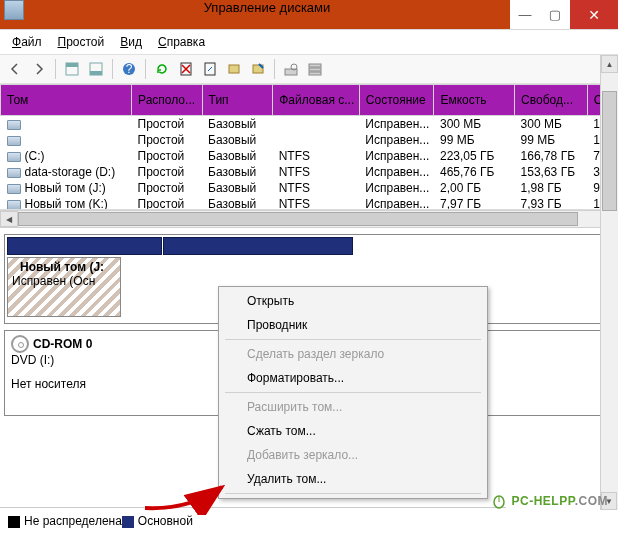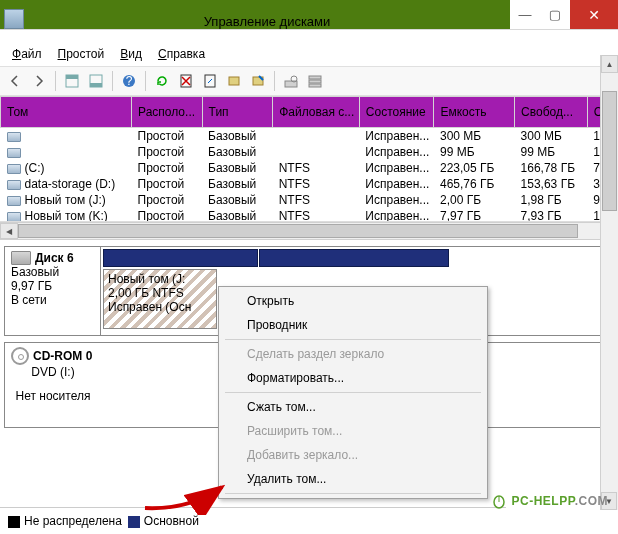--- a/index.html
+++ b/index.html
@@ -1,27 +1,27 @@
 <!DOCTYPE html>
 <html><head>
 <meta charset="utf-8">
 <style>
   * { box-sizing: border-box; font-family: "Segoe UI", Tahoma, sans-serif; font-size: 12px; }
   body { margin: 0; width: 618px; height: 534px; background: #fff; overflow: hidden; }
 
-  .titlebar { display: flex; align-items: flex-end; height: 30px; background: #4d7c0f; border-bottom: 1px solid #d8d8d8; }
+  .titlebar { display: flex; align-items: flex-start; height: 30px; background: #c2410c; border-bottom: 1px solid #d8d8d8; }
   .titlebar .sys-icon { width: 20px; height: 20px; margin-left: 4px; background: linear-gradient(#bcd2e6,#8aa7c2); border: 1px solid #6d88a0; }
   .titlebar .title { flex: 1; text-align: center; font-size: 13px; }
   .winbtns { display: flex; height: 100%; }
   .winbtn { width: 30px; display: flex; align-items: center; justify-content: center; font-size: 13px; }
   .winbtn.min, .winbtn.max { background: #fff; color:#555; }
   .winbtn.close { width: 48px; background: #c83228; color: #fff; font-size: 14px; }
 
   .menubar { display: flex; gap: 4px; padding: 3px 6px; border-bottom: 1px solid #e0e0e0; }
-  .menubar span { padding: 2px 6px; text-decoration: underline; text-decoration-color: transparent; margin-top: 12px; }
+  .menubar span { padding: 2px 6px; text-decoration: underline; text-decoration-color: transparent; }
   .menubar span:first-letter { text-decoration: underline; }
 
   .toolbar { display: flex; align-items: center; gap: 2px; padding: 3px 4px; border-bottom: 1px solid #e0e0e0; background: #f8f8f8; }
   .tbtn { width: 22px; height: 22px; display: flex; align-items: center; justify-content: center; border: 1px solid transparent; }
   .tbtn svg { width: 16px; height: 16px; }
   .tsep { width: 1px; height: 20px; background: #ccc; margin: 0 3px; }
 
   .table-wrap { height: 126px; overflow: hidden; border-bottom: 1px solid #ddd; }
   table { border-collapse: collapse; width: 100%; table-layout: fixed; }
   th { text-align: left; font-weight: normal; padding: 8px 6px; border: 1px solid #d4d4d4; background: #a21caf; white-space: nowrap; overflow: hidden; }
@@ -38,28 +38,28 @@
   .disk-info { width: 96px; border-right: 1px solid #888; padding: 4px 6px; }
   .disk-info .hdr { display: flex; align-items: center; gap: 4px; }
   .disk-info b { font-size: 12px; }
   .disk-icon { width: 20px; height: 14px; background: linear-gradient(#d6d6d6,#aeaeae); border:1px solid #888; border-radius:1px; }
   .cd-icon { width:18px; height:18px; border:2px solid #9a9a9a; border-radius:50%; position:relative;}
   .cd-icon::after{content:"";position:absolute;left:5px;top:5px;width:4px;height:4px;border:1px solid #9a9a9a;border-radius:50%;}
   .vol-strip { flex:1; display:flex; }
   .vol-bar { height: 18px; background: #1f2f7a; border:1px solid #0e1a4a; }
   .vol-box { width:114px; height:60px; margin-top:2px; border:1px solid #888; padding:2px 4px; font-size:11px; overflow:hidden; position:relative;}
   .vol-box.hatched { background: repeating-linear-gradient(135deg,#fff,#fff 4px,#d2c2b6 4px,#d2c2b6 8px); border:1px solid #888;}
-  .vol-box .name { font-weight: normal; }
+  .vol-box .name { font-weight: bold; margin-left: 8px; }
 
   .context-menu { position: absolute; left: 218px; top: 286px; width: 270px; background: #f3f3f3; border: 1px solid #a0a0a0; box-shadow: 2px 2px 4px rgba(0,0,0,.25); padding: 2px; z-index: 50; }
   .context-menu .mi { padding: 5px 26px; color: #000; }
   .context-menu .mi.dis { color: #9a9a9a; }
   .context-menu .msep { height: 1px; background: #d0d0d0; margin: 2px 4px; }
 
-  .legend { position:absolute; left:0; bottom:0; display:flex; gap:6px; padding:6px 8px; border-top:1px solid #ccc; background:#fff; width:506px;}
+  .legend { position:absolute; left:0; bottom:0; display:flex; padding:6px 8px; border-top:1px solid #ccc; background:#fff; width:506px;}
   .legend .sw { width:12px; height:12px; display:inline-block; margin-right:4px; vertical-align:middle;}
   .legend .sw.black{background:#000;}
   .legend .sw.blue{background:#1f2f7a;}
 
   .arrow { position: absolute; left: 140px; top: 475px; z-index: 60; }
 
   .watermark { position:absolute; right:10px; bottom:25px; font-size:14px; font-weight:bold; color:#5aa02c; z-index:40; letter-spacing:.5px;}
   .watermark .g{color:#888;}
 
   .vscroll { position:absolute; right:0; top:55px; width:18px; height:455px; background:#f0f0f0; border-left:1px solid #d0d0d0; z-index:5;}
@@ -257,67 +257,57 @@
   <div class="harrow">◀</div>
   <div class="htrack">
       <div class="hthumb"></div>
     </div>
   <div class="harrow">▶</div>
 </div>
 
 <div class="graphic-pane">
 
   <div class="disk-row" style="height:90px;">
-    <div class="disk-info">
-      <div class="hdr">
-          <span class="disk-icon"></span>
-          <b>Диск 6</b>
-        </div>
-      <div>Базовый</div>
-      <div>9,97 ГБ</div>
-      <div>В сети</div>
-    </div>
     <div class="vol-strip" style="flex-direction:column; padding:2px 2px;">
       <div style="display:flex;">
         <div class="vol-bar" style="width:155px;"></div>
         <div class="vol-bar" style="width:190px; margin-left:1px;"></div>
       </div>
       <div style="display:flex;">
         <div class="vol-box hatched">
           <div class="name">Новый том  (J:</div>
-          <div>2,00 ГБ NTFS</div>
           <div>Исправен (Осн</div>
         </div>
       </div>
     </div>
   </div>
 
-  <div class="disk-row" style="height:86px;text-align:center;">
+  <div class="disk-row" style="height:86px;">
     <div class="disk-info" style="border-right:none;">
       <div class="hdr">
           <span class="cd-icon"></span>
           <b>CD-ROM 0</b>
         </div>
       <div>DVD (I:)</div>
       <div style="height:10px"></div>
       <div>Нет носителя</div>
     </div>
     <div style="flex:1"></div>
   </div>
 </div>
 
 <div class="context-menu">
   <div class="mi">Открыть</div>
   <div class="mi">Проводник</div>
   <div class="msep"></div>
   <div class="mi dis">Сделать раздел зеркало</div>
   <div class="mi">Форматировать...</div>
   <div class="msep"></div>
+  <div class="mi dis">Расширить том...</div>
   <div class="mi">Сжать том...</div>
-  <div class="mi dis">Расширить том...</div>
   <div class="mi dis">Добавить зеркало...</div>
   <div class="mi">Удалить том...</div>
   <div class="msep"></div>
 
 </div>
 
 <svg class="arrow" width="90" height="40">
   <defs>
       <marker id="ah" markerWidth="10" markerHeight="8" refX="9" refY="4" orient="auto">
         <path d="M0,0 L10,4 L0,8 z" fill="#c00"></path>

